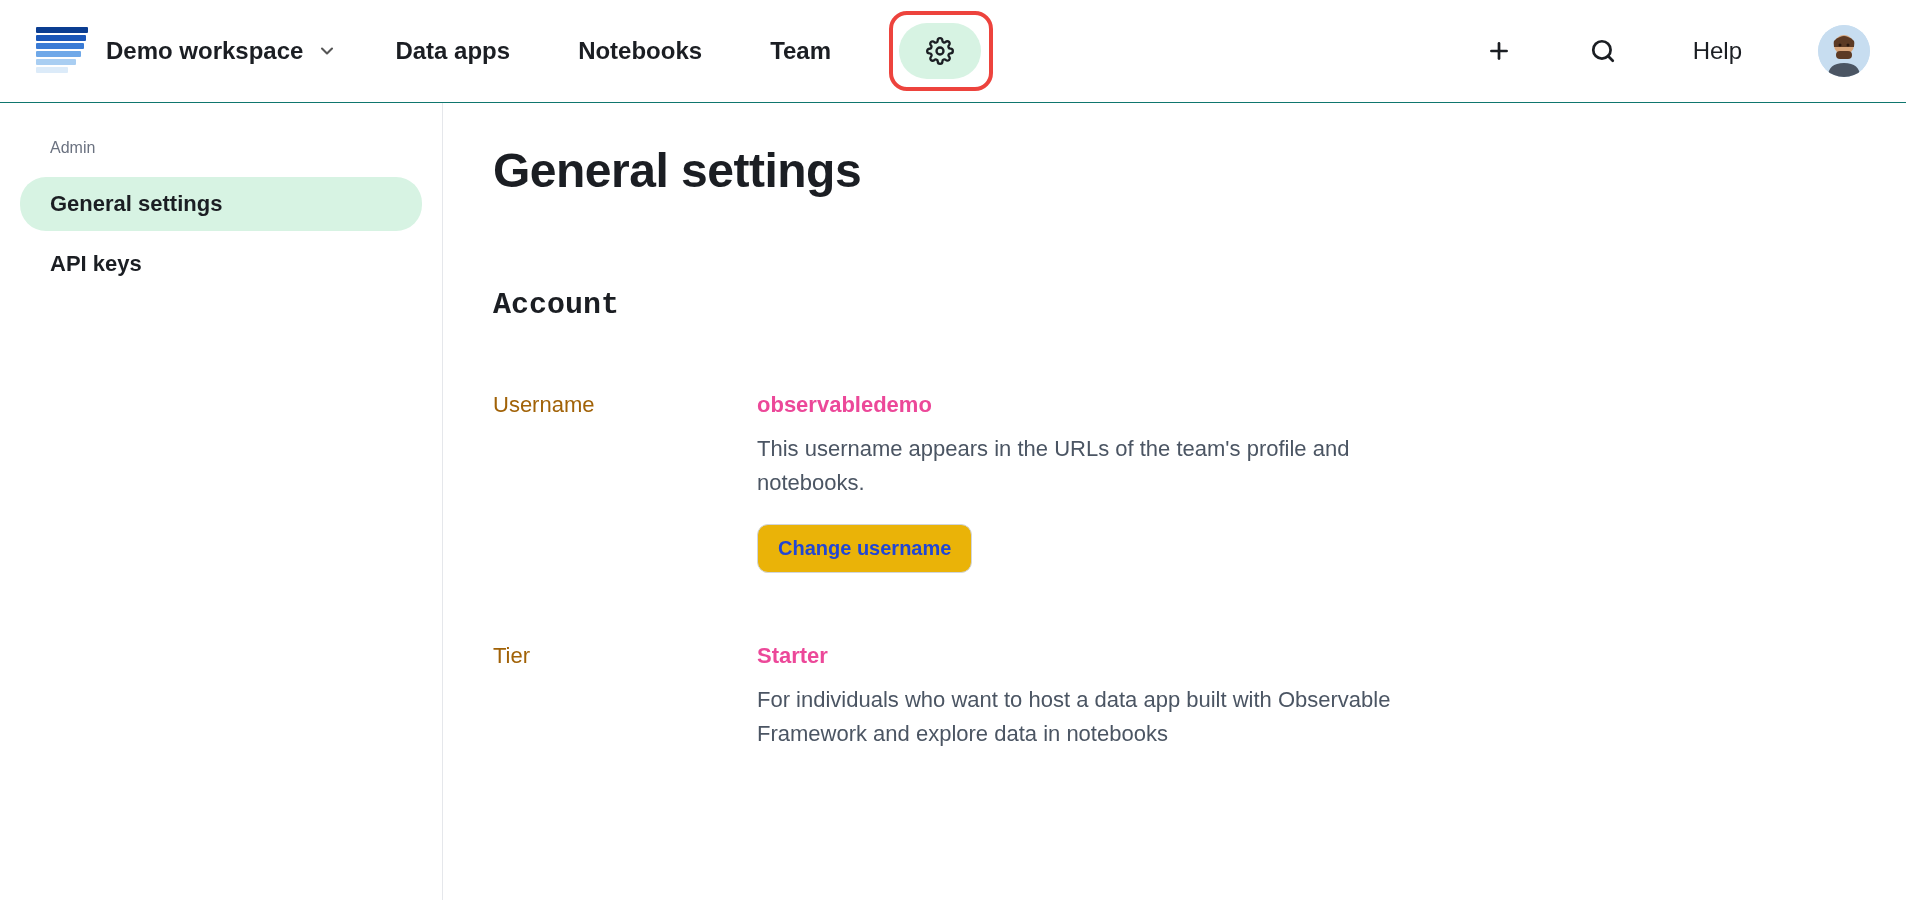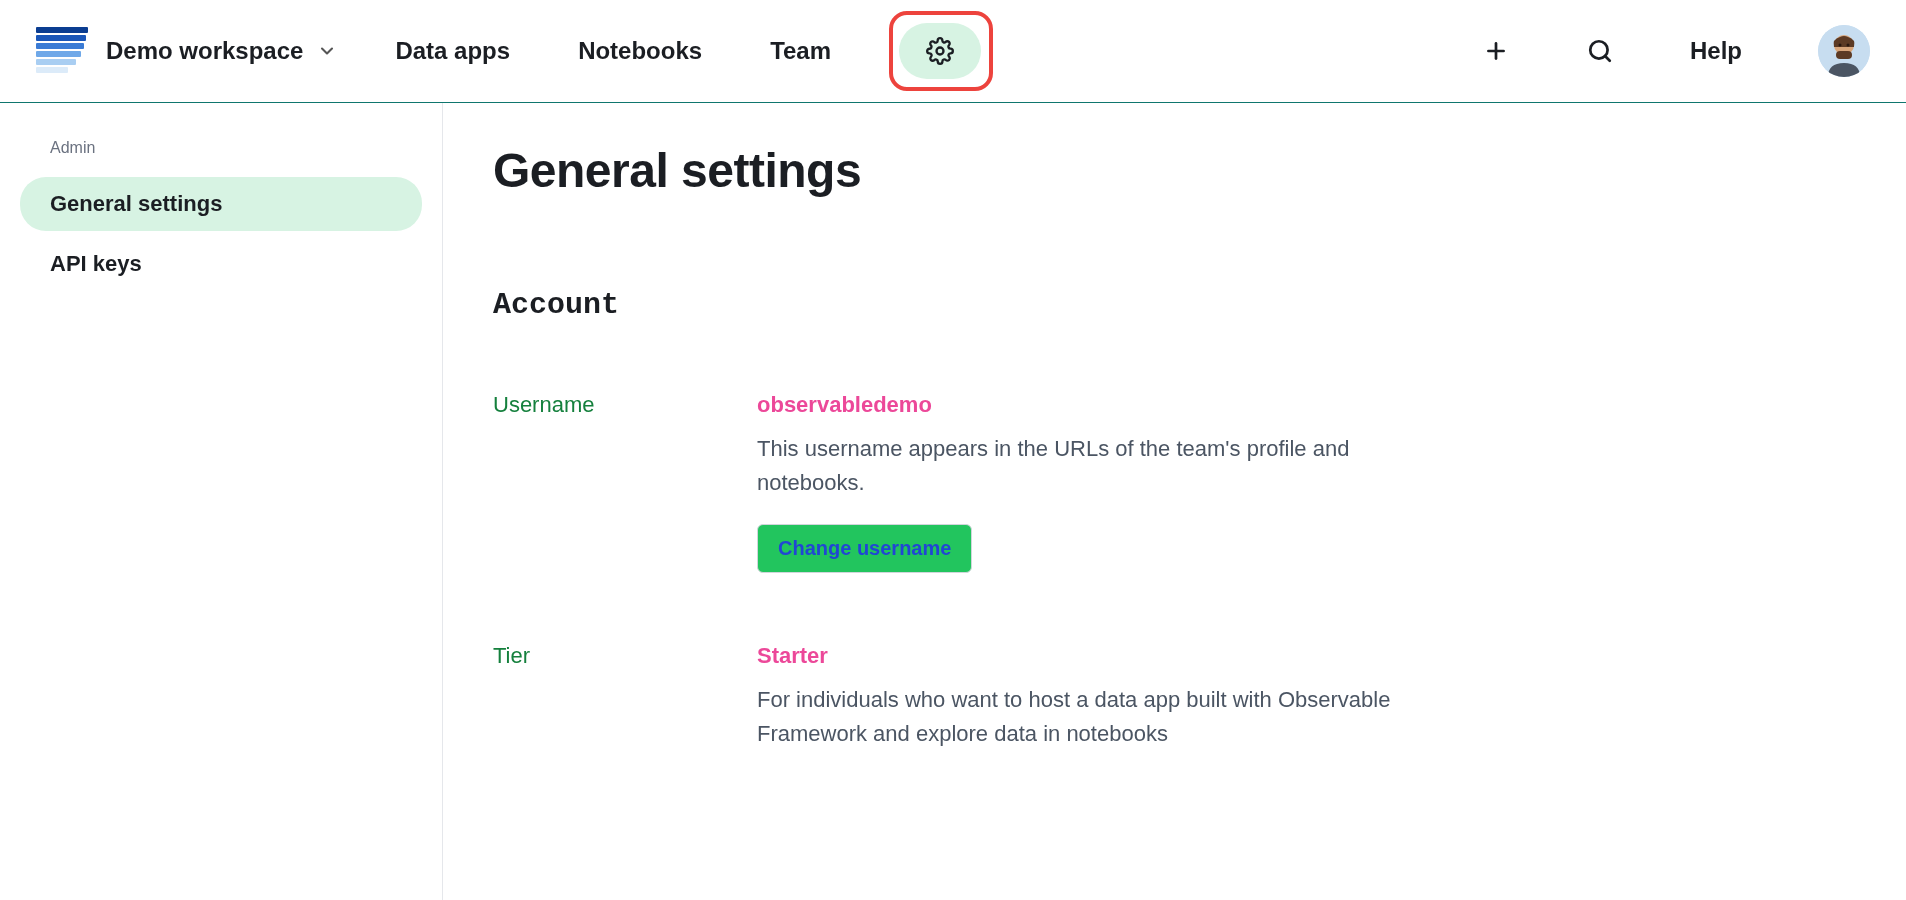--- a/index.html
+++ b/index.html
@@ -105,21 +105,21 @@
       width: 28px;
       height: 28px;
       color: #1b1e23;
       cursor: pointer;
       display: flex;
       align-items: center;
       justify-content: center;
     }
     .help-link {
       font-size: 24px;
-      font-weight: 700;
+      font-weight: 400;
       color: #1b1e23;
       cursor: pointer;
     }
     .avatar {
       width: 52px;
       height: 52px;
       border-radius: 50%;
       background: #c7ddf0;
       display: flex;
       align-items: center;
@@ -180,21 +180,21 @@
       font-family: Liberation Mono, monospace;
     }
 
     .field-row {
       display: flex;
       margin-bottom: 70px;
     }
     .field-label {
       width: 264px;
       font-size: 22px;
-      color: #15803d;
+      color: #a16207;
       font-weight: 400;
       flex-shrink: 0;
     }
     .field-content {
       flex: 1;
     }
     .field-value {
       font-size: 22px;
       font-weight: 600;
       color: #ec4899;
@@ -204,22 +204,22 @@
       font-size: 22px;
       color: #4b5563;
       line-height: 1.55;
       margin-bottom: 24px;
       max-width: 660px;
     }
     .action-button {
       display: inline-block;
       padding: 12px 20px;
       border: 1px solid #d1d5db;
-      border-radius: 6px;
-      background: #22c55e;
+      border-radius: 11px;
+      background: #eab308;
       font-size: 20px;
       font-weight: 600;
       color: #2146d4;
       cursor: pointer;
     }
   </style>
 </head>
 <body>
 
 <div class="topbar">

